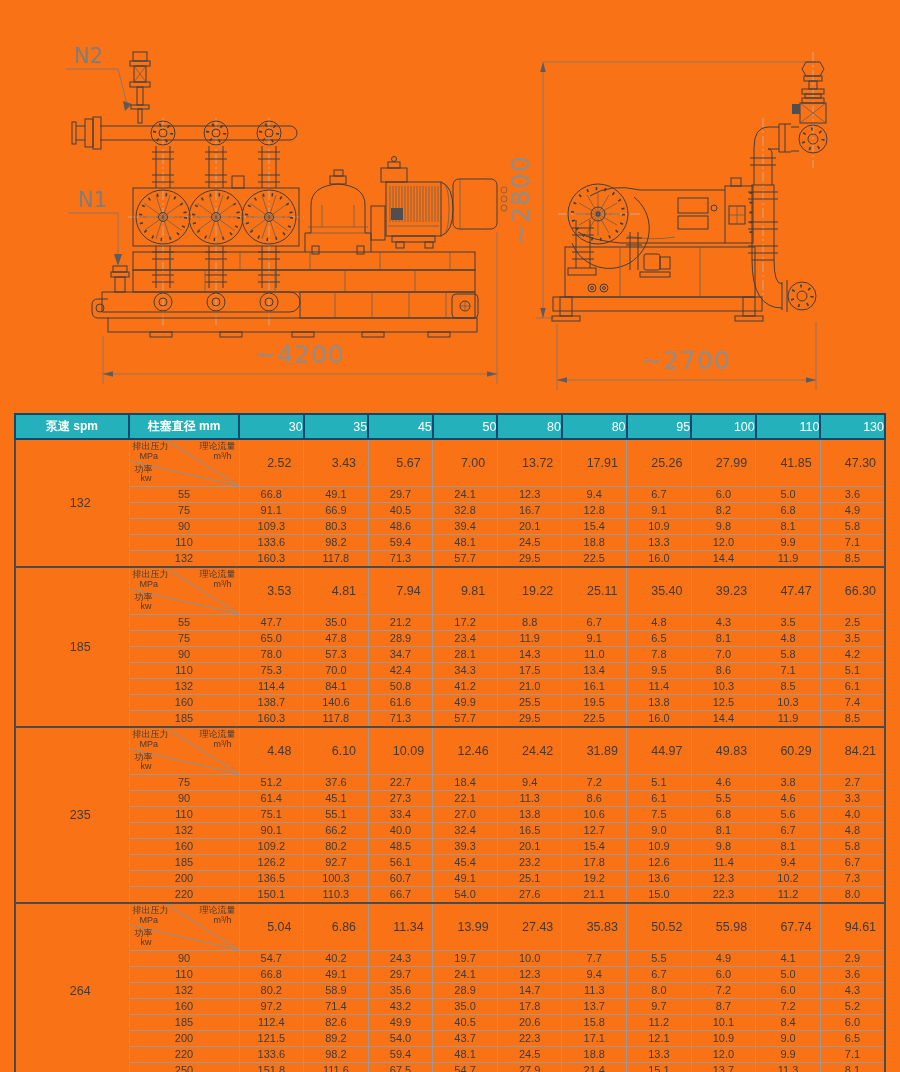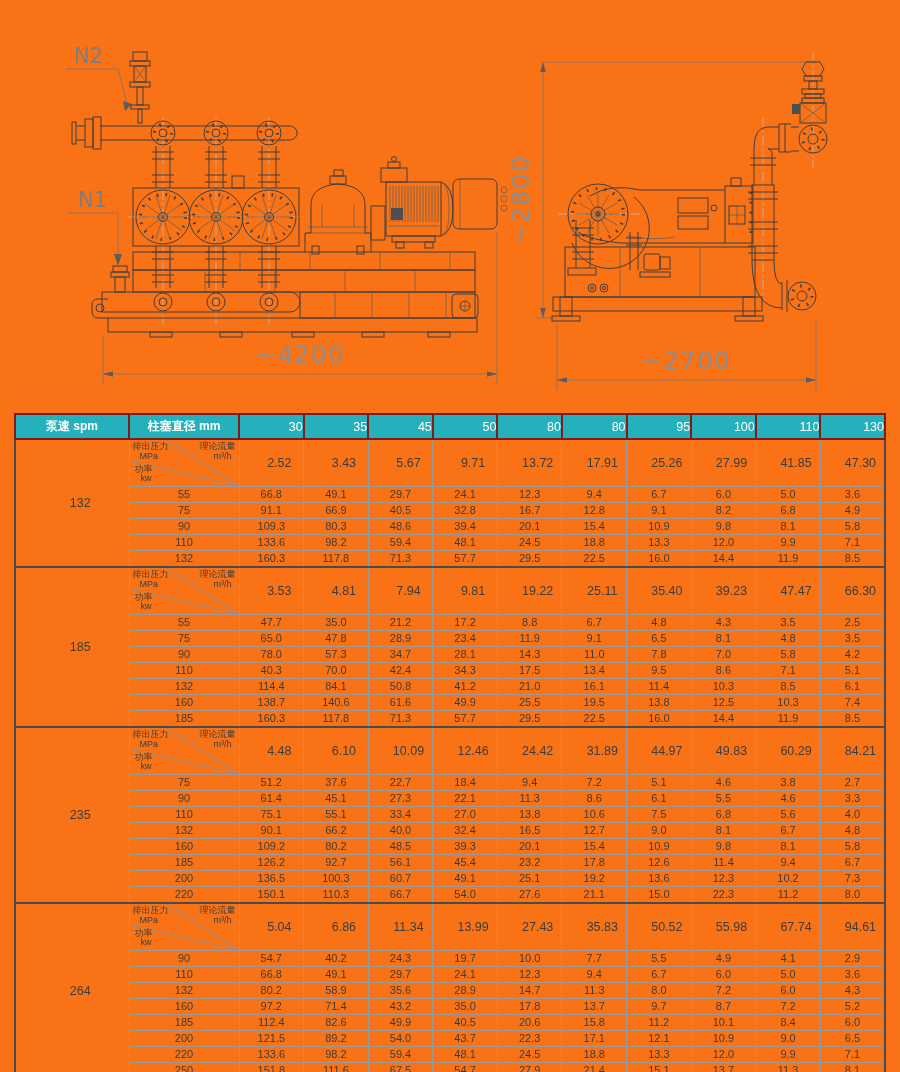--- a/index.html
+++ b/index.html
@@ -15,21 +15,21 @@
   .fillg{fill:#4f4f4f;stroke:none;}
   .dim{stroke:#757575;fill:none;stroke-width:.8;}
   .dimarr{fill:#5c5c5c;stroke:none;}
   .dimtxt{fill:#8d8d8d;font:25px "DejaVu Sans",sans-serif;letter-spacing:1px;}
   .lbltxt{fill:#7d7d7d;font:21px "DejaVu Sans",sans-serif;}
   
   #spec-table-wrap{position:absolute;left:14px;top:413px;width:872px;}
   table.spec{border-collapse:collapse;table-layout:fixed;width:872px;border:2px solid #4b4b4b;}
   table.spec th,table.spec td{text-align:center;vertical-align:middle;padding:0;overflow:hidden;}
   table.spec thead th{background:#25b1bb;color:#fff;font-size:12px;height:23px;
-        border:2px solid #7f1d1d;font-weight:bold;}
+        border:2px solid #0c4a6e;font-weight:bold;}
   table.spec thead th.num{font-weight:normal;font-size:12.5px;text-align:right;}
   table.spec tbody td{border:1px solid #9a9a9a;font-size:11px;color:#3c3c3c;height:15px;line-height:1;}
   table.spec tr.flow td{height:46px;font-size:12.5px;padding-left:16px;}
   table.spec td.speed{font-size:12px;color:#3c3c3c;}
   table.spec tr.secfirst td{border-top:2px solid #4b4b4b;}
   td.corner{position:relative;}
   .corner-box{position:absolute;left:0;top:0;width:100%;height:100%;}
   .corner-box svg{position:absolute;left:0;top:0;width:100%;height:100%;}
   .corner-box svg line{stroke:#8f8f8f;stroke-width:1;}
   .corner-box span{position:absolute;font-size:9px;color:#3c3c3c;white-space:nowrap;line-height:1;}
@@ -309,21 +309,21 @@
                 <span style="left:10px;top:12px">MPa</span>
                 <span style="right:3px;top:2px">理论流量</span>
                 <span style="right:7px;top:12px">m³/h</span>
                 <span style="left:5px;top:25px">功率</span>
                 <span style="left:11px;top:34px">kw</span>
               </div>
             </td>
             <td>2.52</td>
             <td>3.43</td>
             <td>5.67</td>
-            <td>9.71</td>
+            <td>7.00</td>
             <td>13.72</td>
             <td>17.91</td>
             <td>25.26</td>
             <td>27.99</td>
             <td>41.85</td>
             <td>47.30</td>
           </tr>
           <tr>
             <td>55</td>
             <td>66.8</td>
@@ -450,21 +450,21 @@
             <td>28.1</td>
             <td>14.3</td>
             <td>11.0</td>
             <td>7.8</td>
             <td>7.0</td>
             <td>5.8</td>
             <td>4.2</td>
           </tr>
           <tr>
             <td>110</td>
-            <td>40.3</td>
+            <td>75.3</td>
             <td>70.0</td>
             <td>42.4</td>
             <td>34.3</td>
             <td>17.5</td>
             <td>13.4</td>
             <td>9.5</td>
             <td>8.6</td>
             <td>7.1</td>
             <td>5.1</td>
           </tr>

